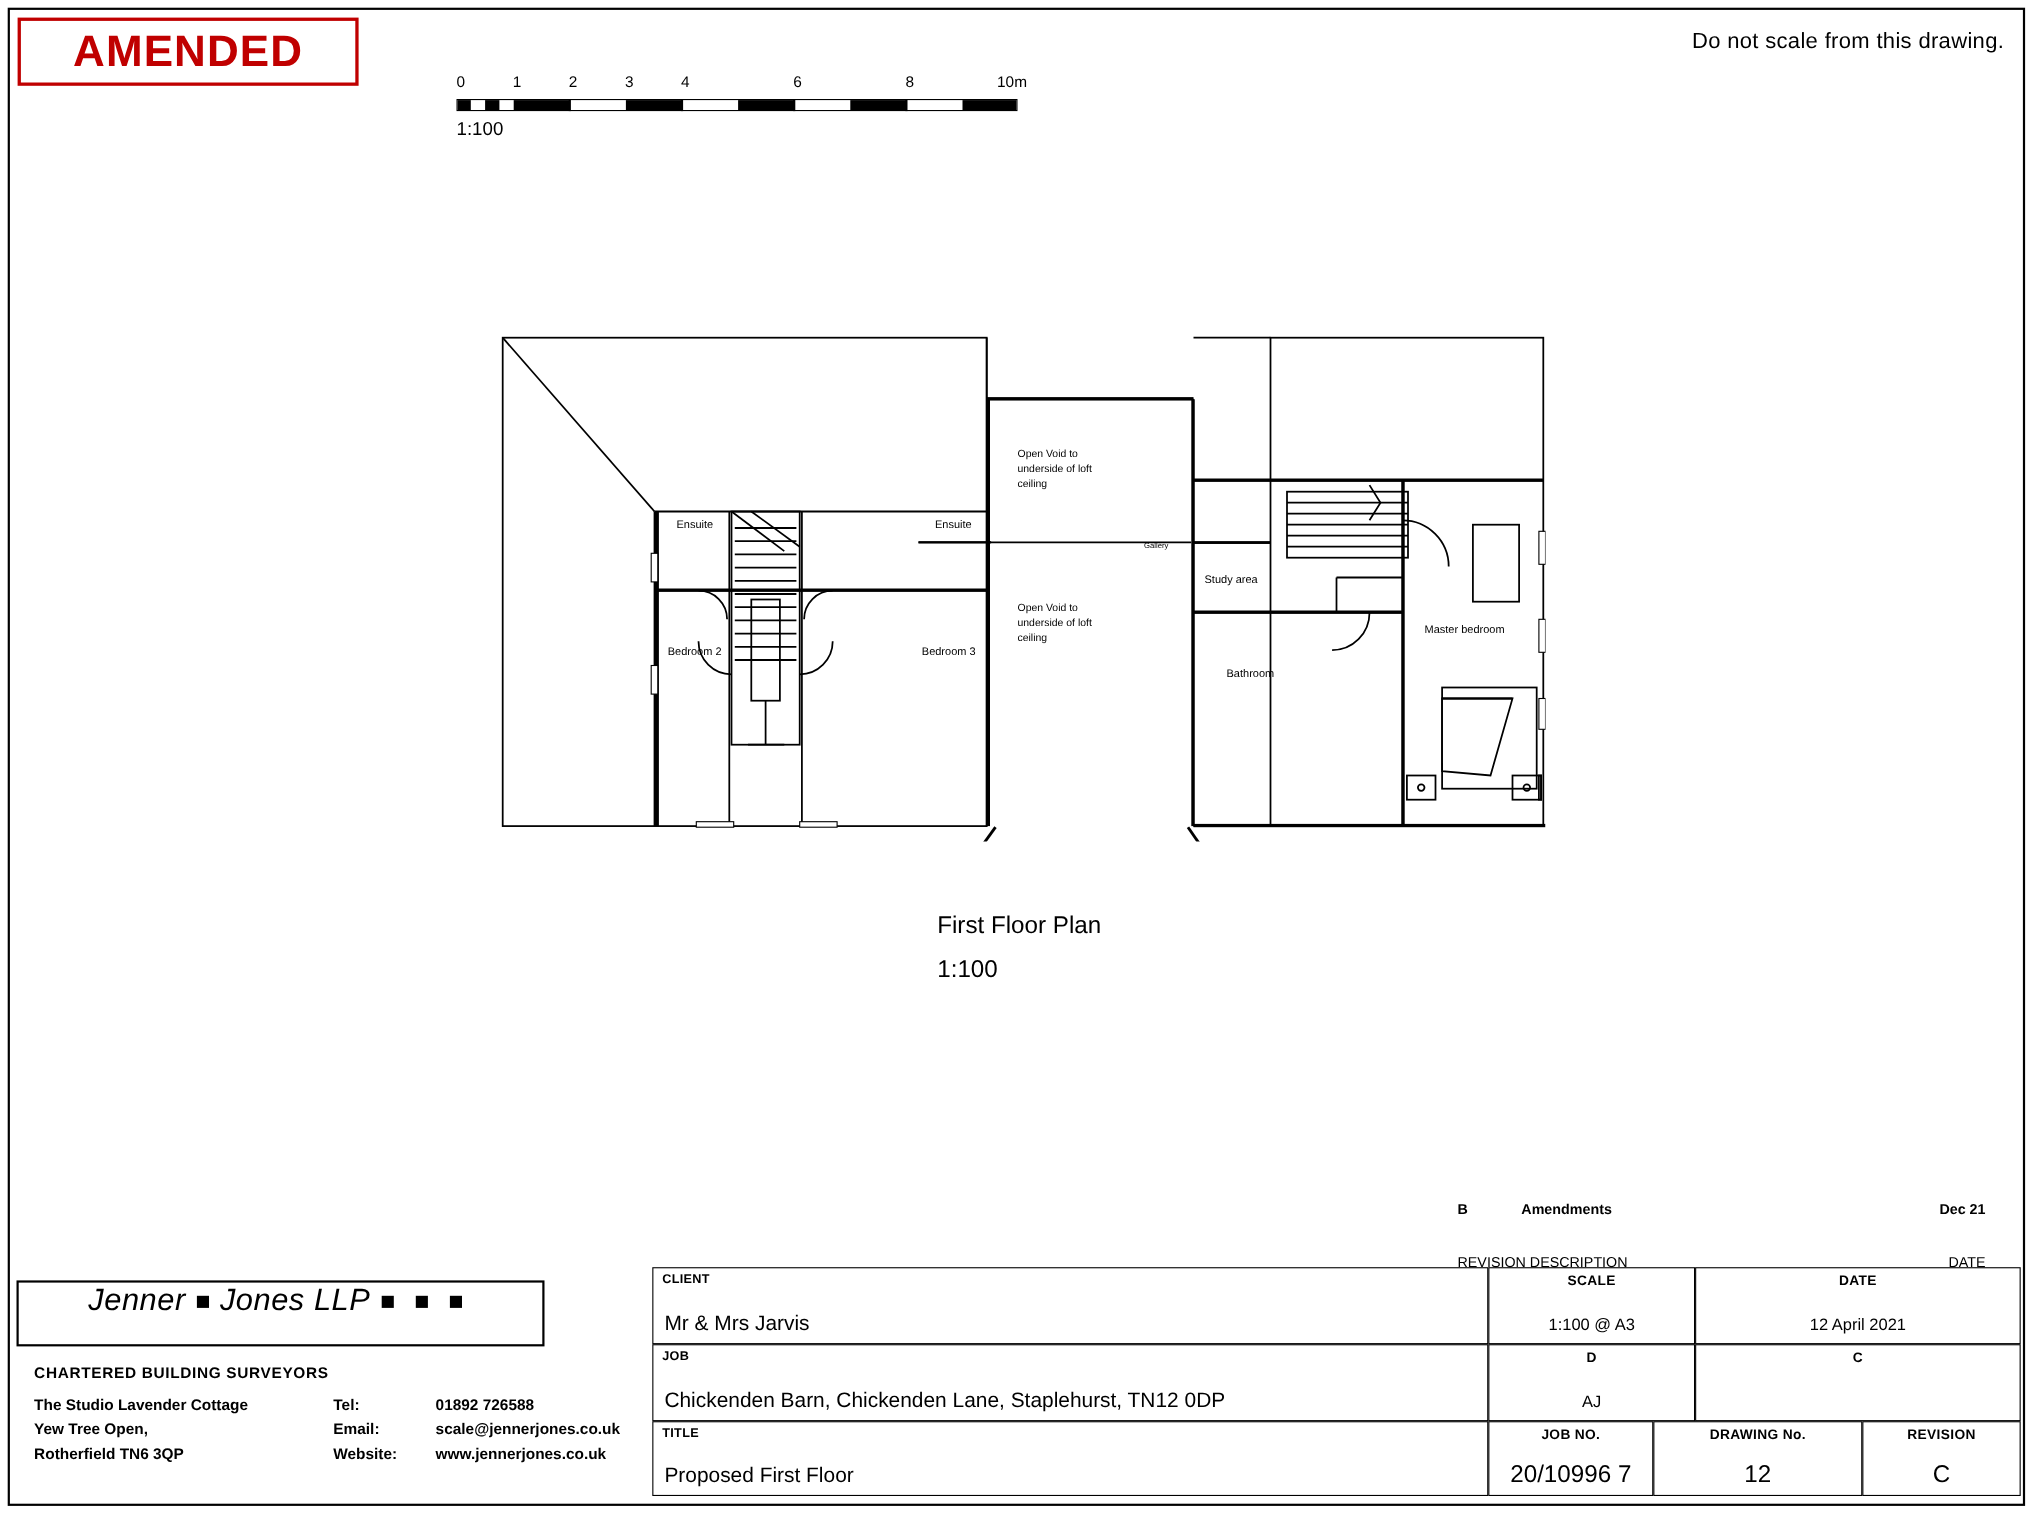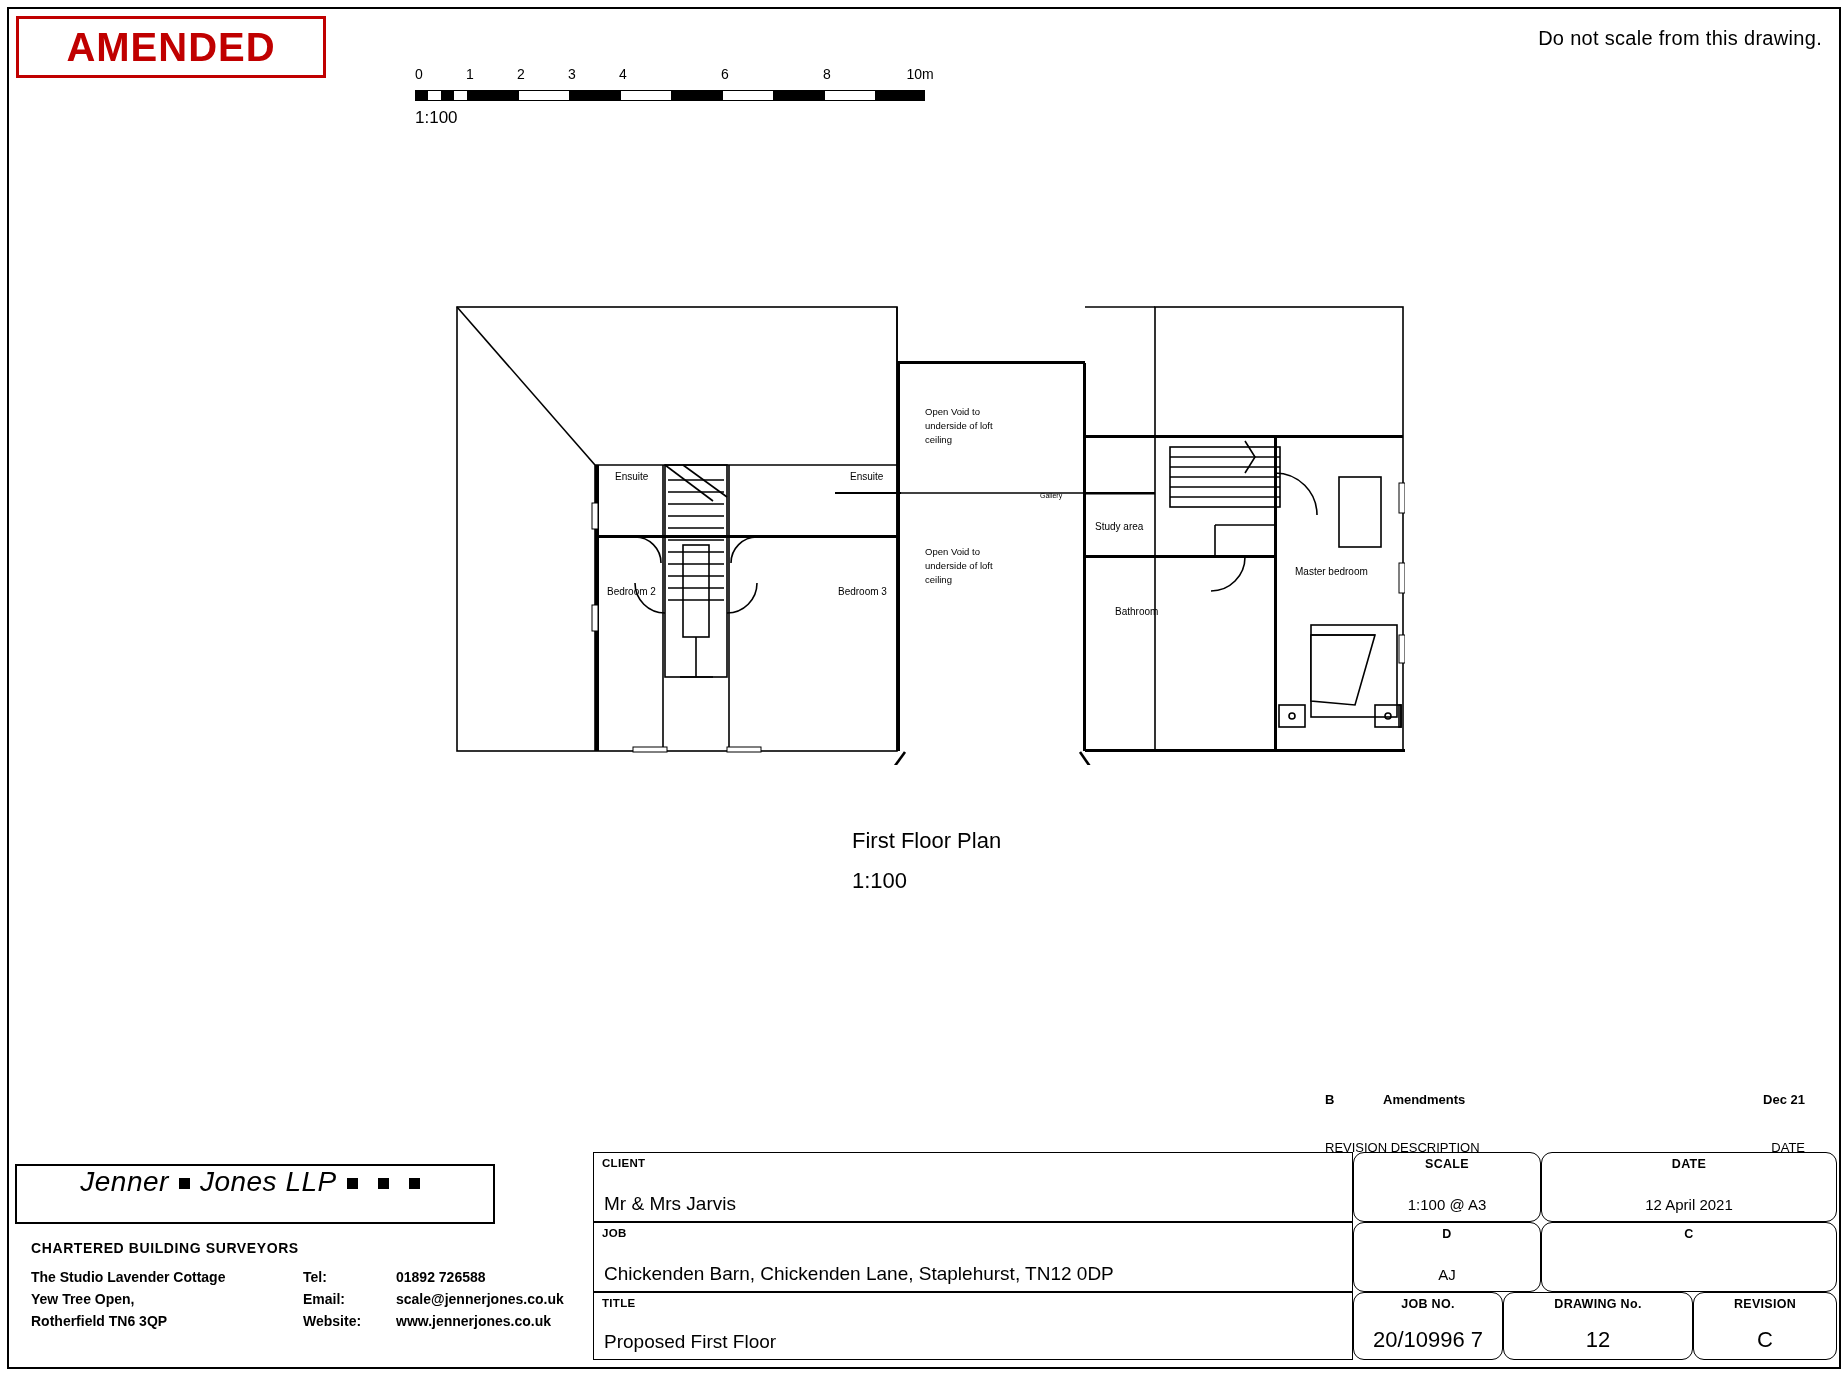--- a/index.html
+++ b/index.html
@@ -88,21 +88,21 @@
   }
   .tb-addr { position:absolute; left:20px; top:114px; font-size:14px; line-height:22px; font-weight:bold; }
   .tb-contact { position:absolute; left:292px; top:114px; font-size:14px; line-height:22px; font-weight:bold; }
   .tb-contact-val { position:absolute; left:372px; top:114px; font-size:14px; line-height:22px; font-weight:bold;margin-left:13px; }
 
   
   .tb-grid { position:absolute; left:582px; top:0px; width:1244px; height:208px; }
   .cell { position:absolute; box-sizing:border-box; border:1.6px solid #000; }
   .cell .lbl { position:absolute; left:8px; top:4px; font-size:11.5px; font-weight:bold; letter-spacing:0.3px; }
   .cell .val { position:absolute; left:10px; bottom:6px; font-size:19px; }
-  .cell.center { text-align:center;border-radius:11px; }
+  .cell.center { text-align:center; }
   .cell.center .lbl { left:0; right:0; text-align:center; font-size:12.5px; }
   .cell.center .val-lg { position:absolute; left:0; right:0; bottom:6px; text-align:center; font-size:22px; }
   .cell.center .val-mid { position:absolute; left:0; right:0; bottom:8px; text-align:center; font-size:15px;margin-top:48px; }
 </style>
 </head>
 <body>
 
 <div class="sheet">
 
   <div class="sheet-border"></div>

